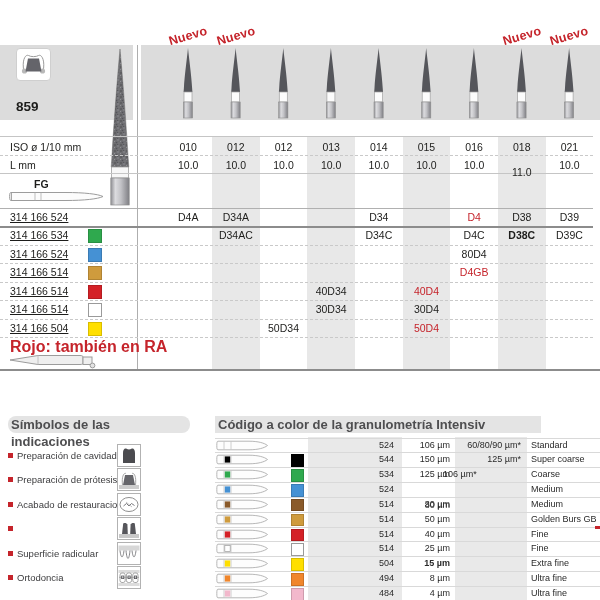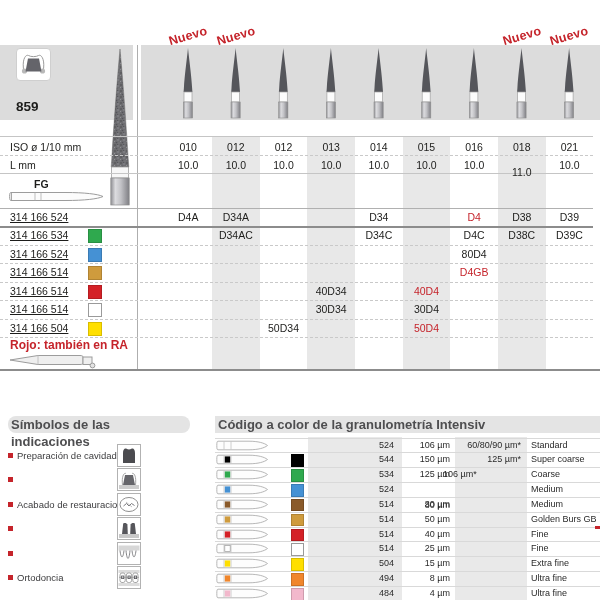--- a/index.html
+++ b/index.html
@@ -20,25 +20,25 @@
   .bold{font-weight:bold;padding-left:24px;}
   .cell{position:absolute;text-align:center;font-size:10.5px;height:16px;line-height:16px;}
   .colband{position:absolute;top:137px;height:233px;background:#e8e8e8;}
   .nuevo{position:absolute;width:54px;text-align:center;font-size:12.5px;font-weight:bold;
          color:var(--accent,#c5242b);transform:rotate(-16deg);letter-spacing:.2px;}
   .coderow{position:absolute;left:0;width:600px;height:19px;line-height:19px;font-size:10.5px;}
   .ref{position:absolute;left:10px;text-decoration:underline;}
   .swatch{position:absolute;left:88px;top:3px;width:12px;height:12px;}
   .codecell{position:absolute;text-align:center;}
   .redtxt{color:var(--accent,#c5242b);}
-  #note{left:10px;top:338px;font-size:12px;font-weight:bold;color:var(--accent,#c5242b);}
+  #note{left:10px;top:338px;font-size:16px;font-weight:bold;color:var(--accent,#c5242b);}
   .sec-head{top:416px;height:17px;line-height:17px;background:#e4e4e4;font-size:13px;
             font-weight:bold;color:#4e4e50;padding-left:3px;box-sizing:border-box;}
   #sym-head{left:8px;width:182px;border-radius:8px;}
-  #grit-head{left:215px;width:385px;}
+  #grit-head{left:215px;width:326px;}
   .symitem{position:absolute;left:0;width:215px;height:23px;}
   .bullet{position:absolute;left:8px;top:9px;width:5px;height:5px;background:var(--accent,#c5242b);}
   .symlabel{position:absolute;left:17px;top:0;height:23px;line-height:23px;font-size:9.5px;color:#3c3c3e;}
   .symicon{position:absolute;left:117px;top:0;}
   .gritband{position:absolute;top:437px;height:164px;background:#e9e9e9;}
   .gritrow{position:absolute;left:215px;width:385px;font-size:9px;color:#2a2a2a;}
   .gr-line{position:absolute;left:215px;width:385px;height:0;border-top:1px solid #d9d9d9;}
   .gr-cell{position:absolute;top:0;height:15px;line-height:15px;}
   #edge-mark{left:595px;top:526px;width:5px;height:2.5px;background:var(--accent,#c5242b);}
 </style>
@@ -163,21 +163,21 @@
         <div class="codecell" style="left: 497.95px; width: 47.65px;">D38</div>
         <div class="codecell" style="left: 545.6px; width: 47.65px;">D39</div>
       </div>
       <div class="abs hline heavy" style="top: 226px;"></div>
       <div class="coderow" style="top: 226px;">
         <div class="ref">314 166 534</div>
         <div class="swatch" style="background: rgb(47, 169, 78); border: 1px solid rgba(0, 0, 0, 0.15);"></div>
         <div class="codecell" style="left: 212.05px; width: 47.65px;">D34AC</div>
         <div class="codecell" style="left: 355px; width: 47.65px;">D34C</div>
         <div class="codecell" style="left: 450.3px; width: 47.65px;">D4C</div>
-        <div class="codecell" style="left: 497.95px; width: 47.65px;">D38C</div>
+        <div class="codecell" style="left: 497.95px; width: 47.65px; font-weight: bold;">D38C</div>
         <div class="codecell" style="left: 545.6px; width: 47.65px;">D39C</div>
       </div>
       <div class="abs hline dash" style="top: 244.5px;"></div>
       <div class="coderow" style="top: 244.5px;">
         <div class="ref">314 166 524</div>
         <div class="swatch" style="background: rgb(69, 145, 212); border: 1px solid rgba(0, 0, 0, 0.15);"></div>
         <div class="codecell" style="left: 450.3px; width: 47.65px;">80D4</div>
       </div>
       <div class="abs hline dash" style="top: 263px;"></div>
       <div class="coderow" style="top: 263px;">
@@ -224,20 +224,21 @@
       <div class="symitem" style="top: 444px;">
         <div class="bullet"></div>
         <div class="symlabel">Preparación de cavidades</div>
         <div class="symicon"><svg width="24" height="23" viewBox="0 0 24 23">
             <rect x="0.5" y="0.5" width="23" height="22" fill="#fff" stroke="#b2b2b2"></rect>
             <path d="M6 19 L6 9 C6 5 8 3.6 9.6 4.8 C10.8 5.8 13.2 5.8 14.4 4.8 C16 3.6 18 5 18 9 L18 19 Z" fill="#4b4b4f"></path>
           </svg></div>
       </div>
       <div class="symitem" style="top: 468.4px;">
         <div class="bullet"></div>
+        <div class="symlabel">Preparación de prótesis</div>
         <div class="symicon"><svg width="24" height="23" viewBox="0 0 24 23">
             <rect x="0.5" y="0.5" width="23" height="22" fill="#fff" stroke="#b2b2b2"></rect>
             <rect x="2" y="17" width="20" height="4" fill="#cdcdcd"></rect>
             <path d="M5.5 17 C4.5 8 7 4.5 9 5.5 M18.5 17 C19.5 8 17 4.5 15 5.5" stroke="#a8a8a8" fill="none"></path>
             <path d="M8 7 H16 L18 17 H6 Z" fill="#66666b"></path>
           </svg></div>
       </div>
       <div class="symitem" style="top: 492.8px;">
         <div class="bullet"></div>
         <div class="symlabel">Acabado de restauraciones</div>
@@ -252,20 +253,21 @@
         <div class="bullet"></div>
         <div class="symicon"><svg width="24" height="23" viewBox="0 0 24 23">
             <rect x="0.5" y="0.5" width="23" height="22" fill="#fff" stroke="#b2b2b2"></rect>
             <rect x="2" y="17" width="20" height="4" fill="#c9c9c9"></rect>
             <path d="M5 17 L6.2 6.5 C8 5.5 9.8 6.2 10.4 7.5 L10.8 17 Z" fill="#56565b"></path>
             <path d="M19 17 L17.8 6.5 C16 5.5 14.2 6.2 13.6 7.5 L13.2 17 Z" fill="#56565b"></path>
           </svg></div>
       </div>
       <div class="symitem" style="top: 541.6px;">
         <div class="bullet"></div>
+        <div class="symlabel">Superficie radicular</div>
         <div class="symicon"><svg width="24" height="23" viewBox="0 0 24 23">
             <rect x="0.5" y="0.5" width="23" height="22" fill="#fff" stroke="#b2b2b2"></rect>
             <rect x="1.5" y="3.5" width="21" height="5" fill="#d7d7d7"></rect>
             <path d="M3 8.5 C4 17 6 17 7 8.5 M9 8.5 C10 19 12 19 13 8.5 M15 8.5 C16 17 18 17 19 8.5" stroke="#77777b" fill="none" stroke-width="0.9"></path>
           </svg></div>
       </div>
       <div class="symitem" style="top: 566px;">
         <div class="bullet"></div>
         <div class="symlabel">Ortodoncia</div>
         <div class="symicon"><svg width="24" height="23" viewBox="0 0 24 23">
@@ -393,21 +395,21 @@
       <div class="gr-line" style="top: 556.3px;"></div>
       <div class="gritrow" style="top: 556.3px; height: 14.85px;">
         <div class="gr-cell" style="left: 1px; top: 2px; width: 54px; height: 11px;"><svg width="54" height="11" viewBox="0 0 54 11">
             <path d="M2 1.2 H33 C42 1.2 48.5 3 51.5 5.5 C48.5 8 42 9.8 33 9.8 H2 C1.1 9.8 0.8 8.8 0.8 5.5 C0.8 2.2 1.1 1.2 2 1.2 Z" fill="#fdfdfd" stroke="#a5a5a5" stroke-width="0.8"></path>
             <line x1="8" y1="1.6" x2="8" y2="9.4" stroke="#c2c2c2" stroke-width="0.8"></line>
             <line x1="15" y1="1.6" x2="15" y2="9.4" stroke="#c2c2c2" stroke-width="0.8"></line>
             <rect x="8.8" y="2.4" width="5.4" height="6.2" fill="#ffdf00"></rect>
           </svg></div>
         <div class="gr-cell" style="left: 76px; top: 2px; width: 10.5px; height: 10.5px; background: rgb(255, 223, 0); border: 1px solid rgba(0, 0, 0, 0.15);"></div>
         <div class="gr-cell" style="left: 93px; width: 86px; text-align: right;">504</div>
-        <div class="gr-cell" style="left: 183px; width: 52px; text-align: right;">15 µm</div>
+        <div class="gr-cell" style="left: 183px; width: 52px; text-align: right; font-weight: bold;">15 µm</div>
         <div class="gr-cell" style="left: 316px; width: 68px;">Extra fine</div>
       </div>
       <div class="gr-line" style="top: 571.15px;"></div>
       <div class="gritrow" style="top: 571.15px; height: 14.85px;">
         <div class="gr-cell" style="left: 1px; top: 2px; width: 54px; height: 11px;"><svg width="54" height="11" viewBox="0 0 54 11">
             <path d="M2 1.2 H33 C42 1.2 48.5 3 51.5 5.5 C48.5 8 42 9.8 33 9.8 H2 C1.1 9.8 0.8 8.8 0.8 5.5 C0.8 2.2 1.1 1.2 2 1.2 Z" fill="#fdfdfd" stroke="#a5a5a5" stroke-width="0.8"></path>
             <line x1="8" y1="1.6" x2="8" y2="9.4" stroke="#c2c2c2" stroke-width="0.8"></line>
             <line x1="15" y1="1.6" x2="15" y2="9.4" stroke="#c2c2c2" stroke-width="0.8"></line>
             <rect x="8.8" y="2.4" width="5.4" height="6.2" fill="#f0862c"></rect>
           </svg></div>

